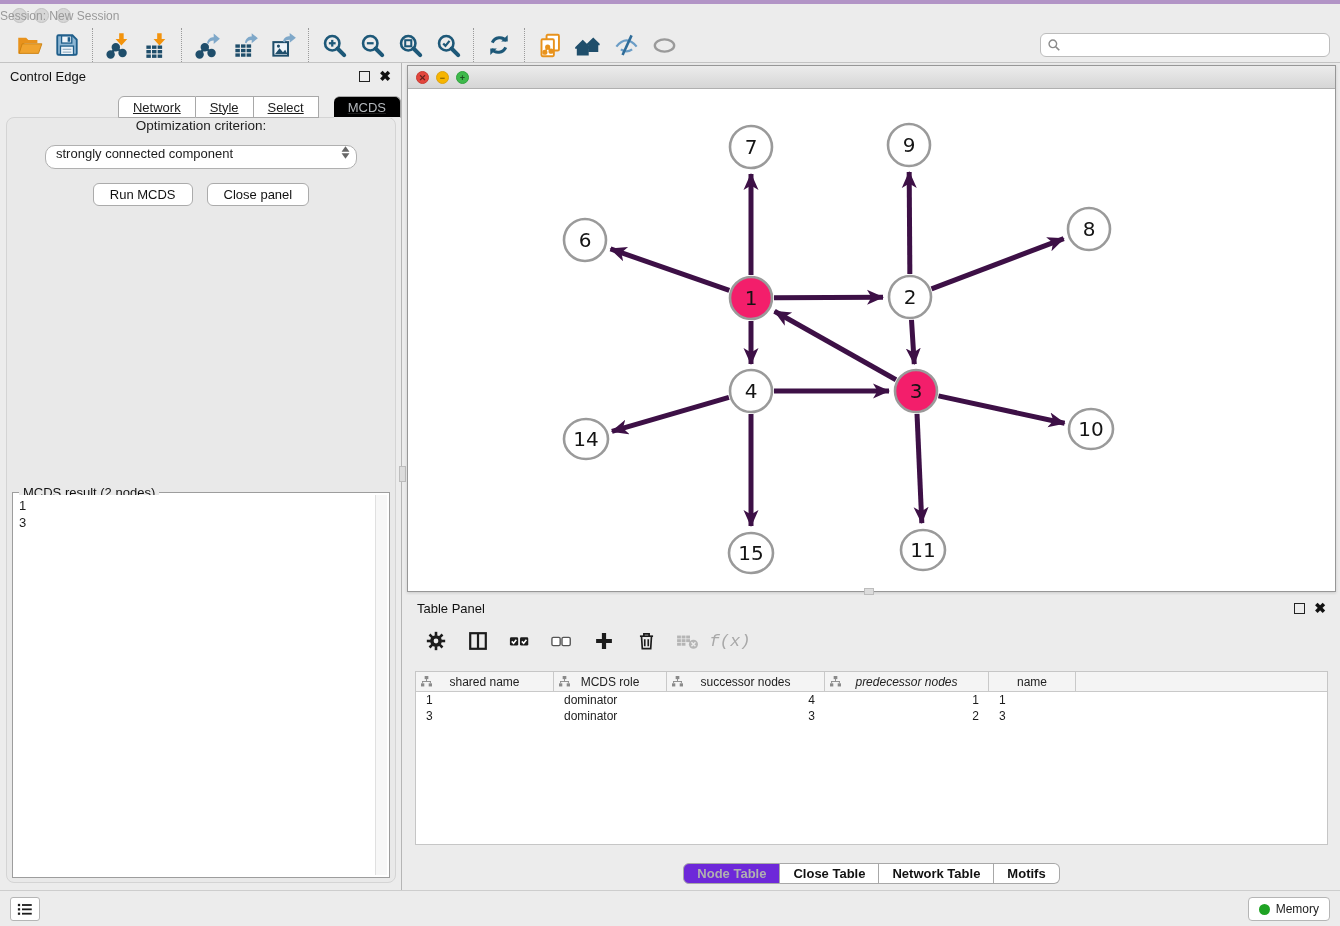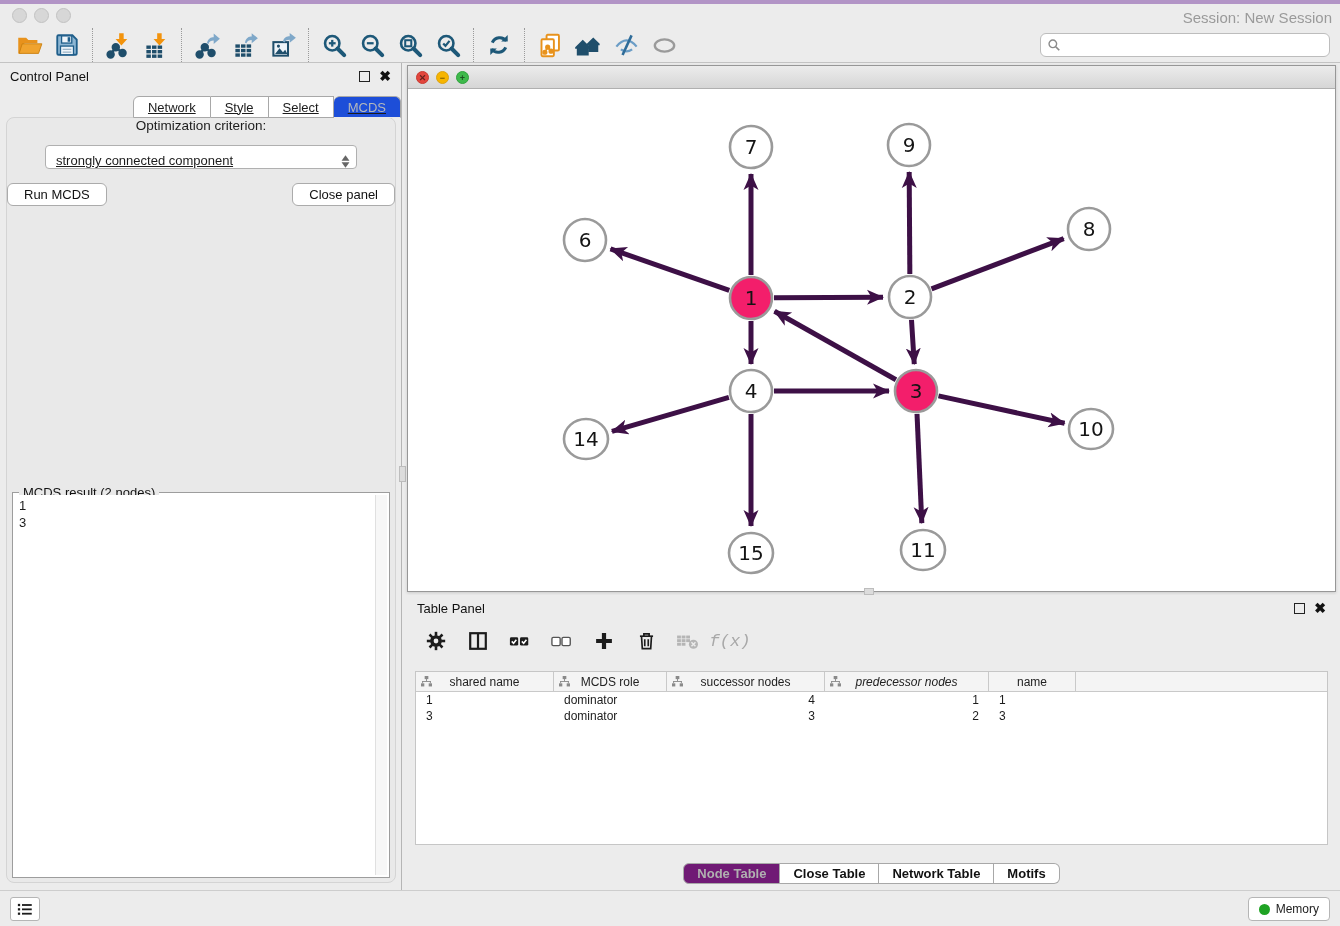--- a/index.html
+++ b/index.html
@@ -7,21 +7,21 @@
   body {
     font-family:"Liberation Sans", sans-serif;
     background:#ececec; color:#1c1c1c; position:relative; overflow:hidden;
     font-size:13px;
   }
   
   .desktop-strip { position:absolute; left:0; top:0; width:1340px; height:4px; background:#b294c6; }
   .titlebar { position:absolute; left:0; top:4px; width:1340px; height:24px; background:#ececec; }
   .traffic-lights { position:absolute; left:12px; top:4px; display:flex; gap:7px; }
   .tl { width:15px; height:15px; border-radius:50%; background:#d7d7d7; border:1px solid #c2c2c2; }
-  .window-title { position:absolute; left:0; right:8px; top:5px; text-align:right; color:#9a9a9a; font-size:15px; }
+  .window-title { position:absolute; left:0; right:16px; top:5px; text-align:left; color:#9a9a9a; font-size:12px; }
   .toolbar {
     position:absolute; left:0; top:28px; width:1340px; height:35px;
     border-bottom:1px solid #c3c3c3; display:flex; align-items:center; padding:0 10px;
   }
   .tb-btn { width:38px; height:32px; display:flex; align-items:center; justify-content:center; border-radius:4px; }
   .tb-sep { width:1px; height:34px; border-left:1px dotted #9a9a9a; margin:0 6px; }
   .search-wrap { margin-left:auto; position:relative; }
   .search-input {
     width:290px; height:24px; border:1px solid #bdbdbd; border-radius:6px; background:#fff;
     padding:0 8px 0 26px; font-family:"Liberation Sans",sans-serif; font-size:12px; outline:none;
@@ -38,36 +38,36 @@
   .float-btn { width:11px; height:11px; border:1.6px solid #222; background:transparent; }
   .close-btn { font-size:14px; font-weight:bold; color:#111; line-height:11px; }
   .cp-tabs { position:absolute; left:0; top:33px; width:100%; display:flex; justify-content:flex-end;text-decoration:underline; }
   .cp-tab {
     height:22px; padding:0 14px; display:flex; align-items:center; font-size:13px;
     background:#fff; border:1px solid #a8a8a8; border-left:none;
     position:relative; z-index:2;
   }
   .cp-tab:first-child { border-left:1px solid #a8a8a8; border-top-left-radius:6px; }
   .cp-tab.active {
-    background:#1d4ed8; color:#b4b8bc; border-bottom-color:#e9e9e9;
-    border-top-right-radius:6px; border-top-left-radius:6px;
+    background:#000000; color:#b4b8bc; border-bottom-color:#e9e9e9;
+    border-top-right-radius:6px; border-top-left-radius:6px;margin-left:15px;
   }
   .cp-content {
     position:absolute; left:6px; top:54px; width:390px; height:766px;
     background:#e9e9e9; border:1px solid #d4d4d4; border-radius:8px;
   }
   .opt-label { text-align:center; margin-top:0; font-size:13.5px; }
   .dropdown {
     margin:12px auto 0; width:312px; height:24px; background:#fff;
-    border:1px solid #b0b0b0; border-radius:4px; display:flex; align-items:flex-end;
-    padding:0 4px 0 10px; font-size:13px;text-decoration:underline;
+    border:1px solid #b0b0b0; border-radius:10px; display:flex; align-items:flex-start;
+    padding:0 4px 0 10px; font-size:13px;
   }
   .dd-stepper { margin-left:auto; display:flex; flex-direction:column; align-items:center; gap:1px; padding-right:2px; }
   .dd-stepper svg { display:block; }
-  .btn-row { display:flex; justify-content:space-between; gap:14px; margin-top:14px; }
+  .btn-row { display:flex; justify-content:center; gap:14px; margin-top:14px; }
   .push-btn {
     height:23px; padding:0 16px; background:#fff; border:1px solid #ababab; border-radius:6px;
     font-size:13px; display:flex; align-items:center; color:#111;
   }
   .mcds-fieldset {
     position:absolute; left:12px; top:429px; width:378px; height:386px;
     border:1px solid #9d9d9d; background:#fff; margin:0;
   }
   .mcds-legend { position:absolute; left:6px; top:-8px; background:#e9e9e9; padding:0 4px; font-size:13px; color:#111; }
   .mcds-text {
@@ -108,21 +108,21 @@
   .nt-th .th-icon { position:absolute; left:5px; top:4px; }
   .nt-row { display:flex; height:16px; }
   .nt-cell { font-size:12px; line-height:16px; overflow:hidden; white-space:nowrap; }
   .bottom-tabs { position:absolute; left:0; right:0; top:268px; display:flex; justify-content:center; }
   .bt-tab {
     height:21px; padding:0 13px; display:flex; align-items:center; font-size:13px; font-weight:bold;
     background:#fff; border:1px solid #a8a8a8; border-left:none; color:#111;
   }
   .bt-tab:first-child { border-left:1px solid #a8a8a8; border-top-left-radius:6px; border-bottom-left-radius:6px; }
   .bt-tab:last-child { border-top-right-radius:6px; border-bottom-right-radius:6px; }
-  .bt-tab.active { background:#701a75; color:#b0b0b0; }
+  .bt-tab.active { background:#6d28d9; color:#b0b0b0; }
   
   .status-bar { position:absolute; left:0; top:890px; width:1340px; height:36px; border-top:1px solid #cdcdcd; background:#ececec; }
   .status-left-btn {
     position:absolute; left:10px; top:6px; width:30px; height:24px; background:#fff;
     border:1px solid #b5b5b5; border-radius:3px; display:flex; align-items:center; justify-content:center;
   }
   .memory-btn {
     position:absolute; right:10px; top:6px; height:24px; padding:0 10px; background:#fff;
     border:1px solid #b5b5b5; border-radius:4px; display:flex; align-items:center; gap:6px; font-size:12px;
   }
@@ -337,21 +337,21 @@
           <circle cx="10" cy="10" r="6.5" fill="none" stroke="#8a8a8a" stroke-width="2.4"></circle>
           <line x1="15" y1="15" x2="21" y2="21" stroke="#8a8a8a" stroke-width="3"></line>
         </svg>
       </span>
     <input class="search-input" placeholder="" value="" style="">
   </div>
 </div>
 
 <div class="control-panel">
   <div class="panel-head">
-    <span class="panel-title">Control Panel</span>
+    <span class="panel-title">Control Edge</span>
     <span class="panel-head-icons">
       <span class="float-btn"></span>
       <span class="close-btn">✖</span>
     </span>
   </div>
   <div class="cp-tabs">
       <div class="cp-tab">Network</div>
       <div class="cp-tab">Style</div>
       <div class="cp-tab">Select</div>
       <div class="cp-tab active">MCDS</div>

